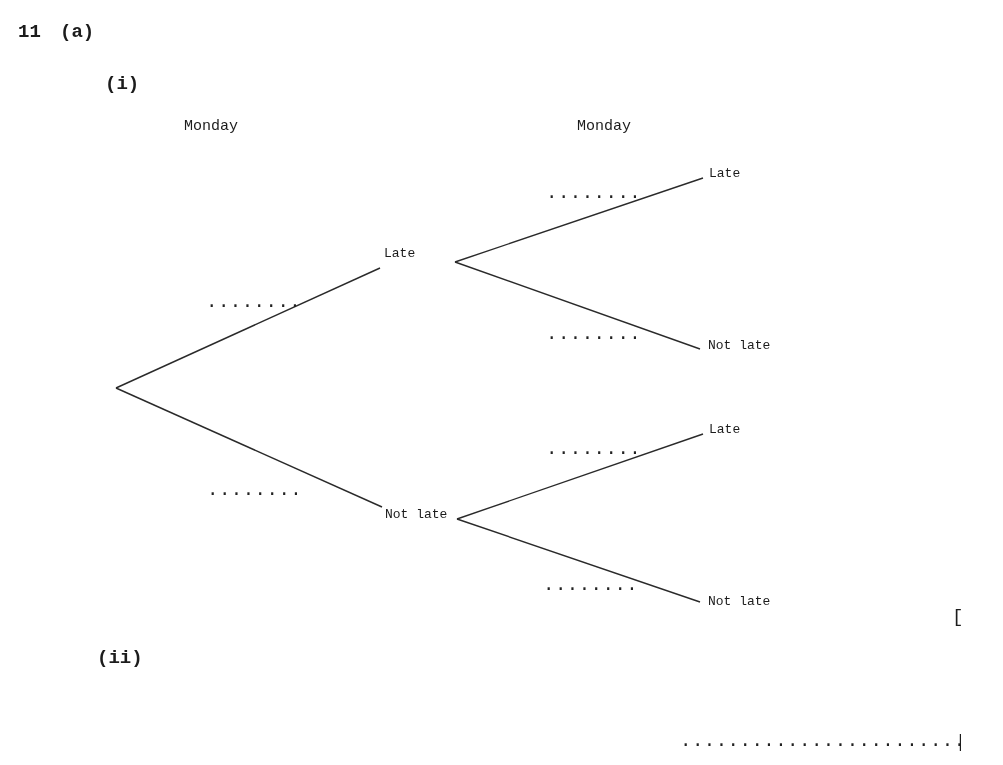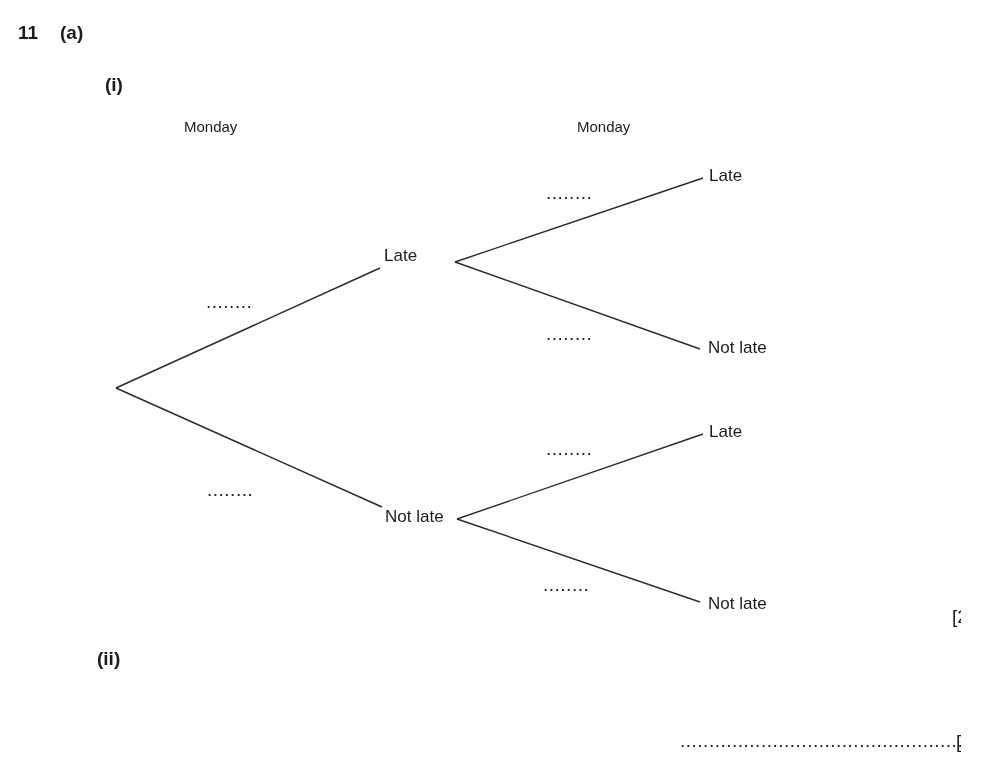--- a/index.html
+++ b/index.html
@@ -1,28 +1,28 @@
 <!DOCTYPE html>
 <html><head>
 <meta charset="utf-8">
 <style>
   html, body { margin: 0; padding: 0; background: #ffffff; }
   .page {
     position: relative;
     width: 961px;
     height: 765px;
     background: #ffffff;
-    font-family: Liberation Sans, sans-serif;
+    font-family: Liberation Mono, monospace;
     color: #1c1c1c;
     overflow: hidden;
   }
   .abs { position: absolute; white-space: nowrap; }
   .bold { font-weight: bold; }
   .body-text { font-size: 19px; line-height: 1.15; }
-  .label-text { font-size: 17px; line-height: 1; }
+  .label-text { font-size: 13px; line-height: 1; }
   .header-text { font-size: 15px; }
   .marks { font-size: 19px; }
   .dots { font-size: 19px; letter-spacing: 0.5px; color: #222; }
   .frac {
     display: inline-block;
     text-align: center;
     vertical-align: middle;
     position: relative;
     top: -3px;
     margin-left: 4px;

